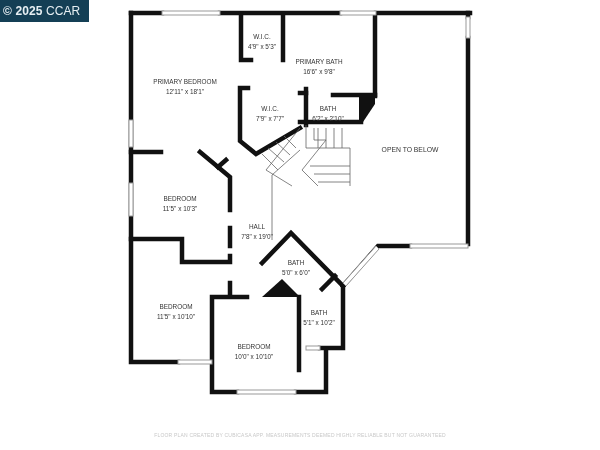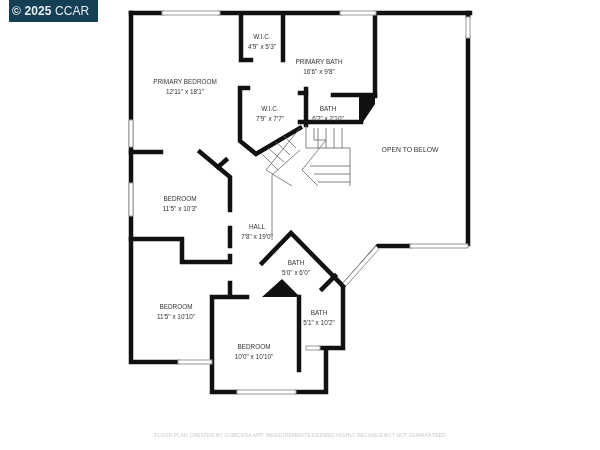--- a/index.html
+++ b/index.html
@@ -1,18 +1,18 @@
 <!DOCTYPE html>
 <html><head>
 <meta charset="utf-8">
 <style>
   html, body { margin: 0; padding: 0; background: #ffffff; }
   body { width: 600px; height: 450px; position: relative; overflow: hidden;
          font-family: "Liberation Sans", sans-serif; }
-  .badge { position: absolute; left: 9px; top: 0; width: 89px; height: 22px;
+  .badge { position: absolute; left: 0; top: 0; width: 89px; height: 22px;
            background: #143f55; color: #e6eef2; font-size: 12px; font-weight: bold;
            line-height: 22px; padding-left: 3px; box-sizing: border-box; letter-spacing: 0.1px; }
   .badge .lite { font-weight: normal; }
   svg.plan { position: absolute; left: 0; top: 0; }
   .room { position: absolute; text-align: center; font-size: 6.4px; color: #333;
           line-height: 9.5px; white-space: nowrap; transform: translateX(-50%); }
   .room .dim { display: block; }
   .open { position: absolute; font-size: 6.8px; color: #333; white-space: nowrap; transform: translateX(-50%); }
   .footer { position: absolute; left: 0; width: 600px; top: 432px; text-align: center;
             font-size: 5px; color: #c8c8c8; letter-spacing: 0.2px; }

